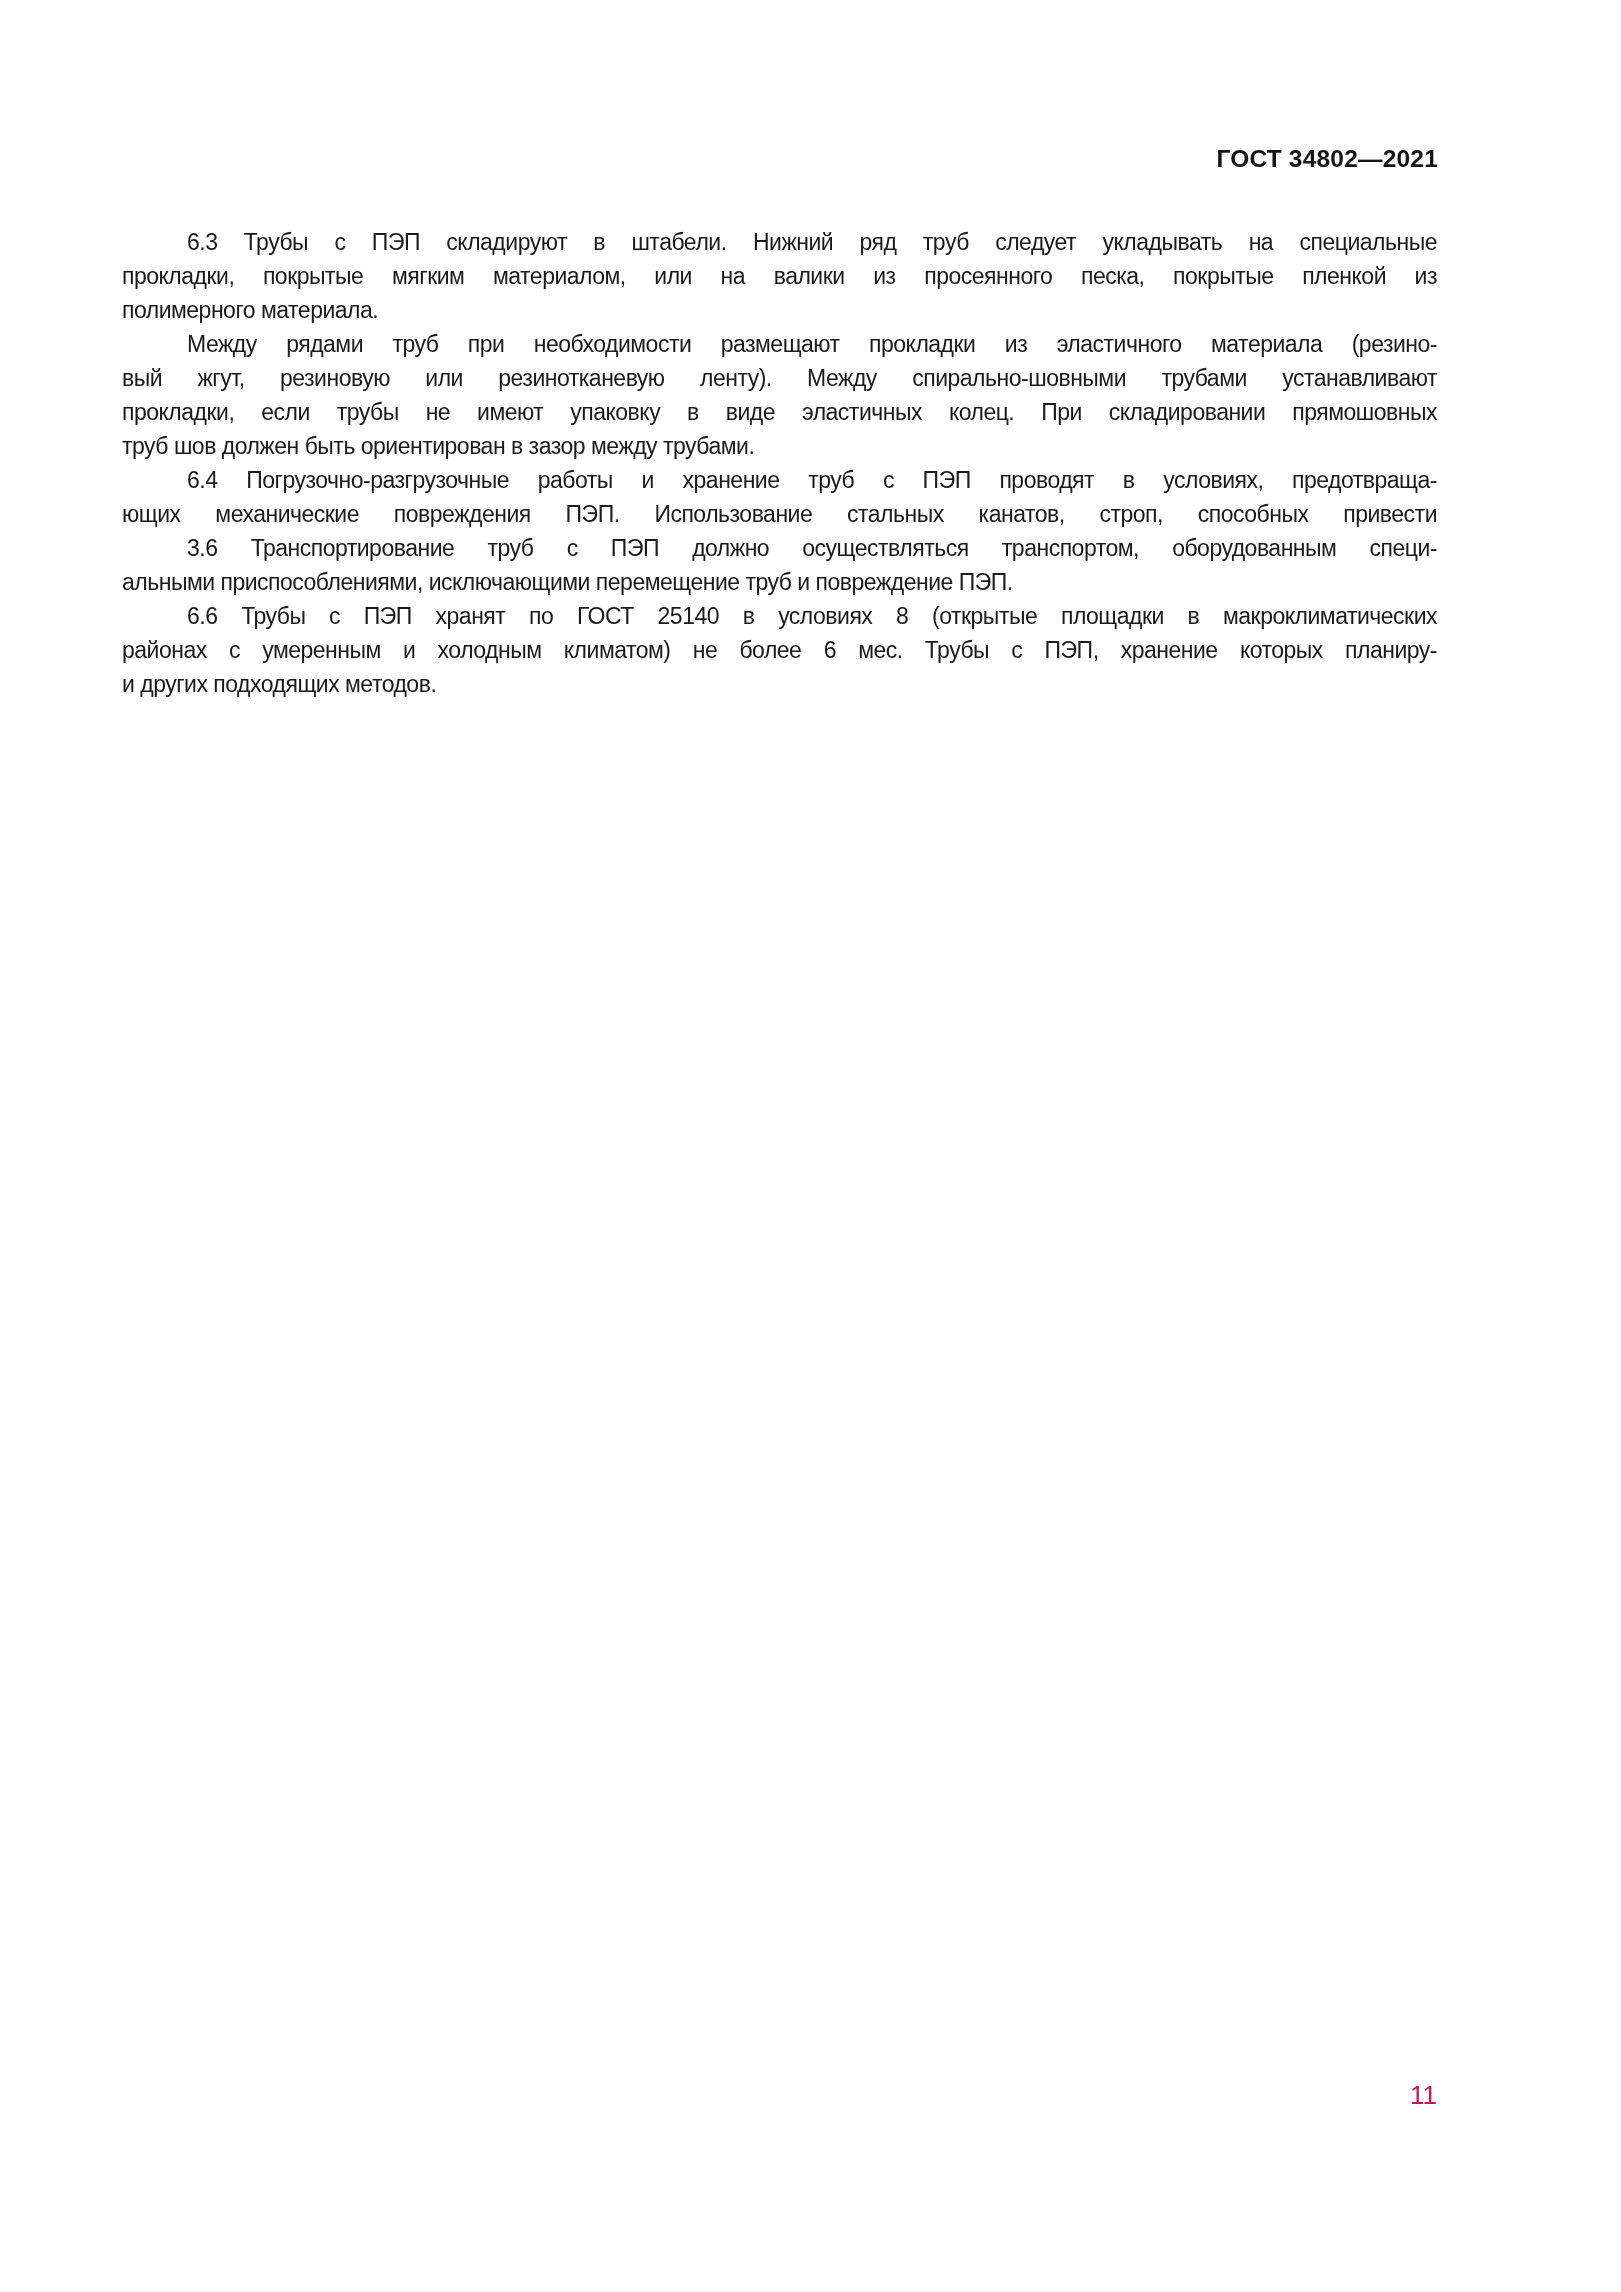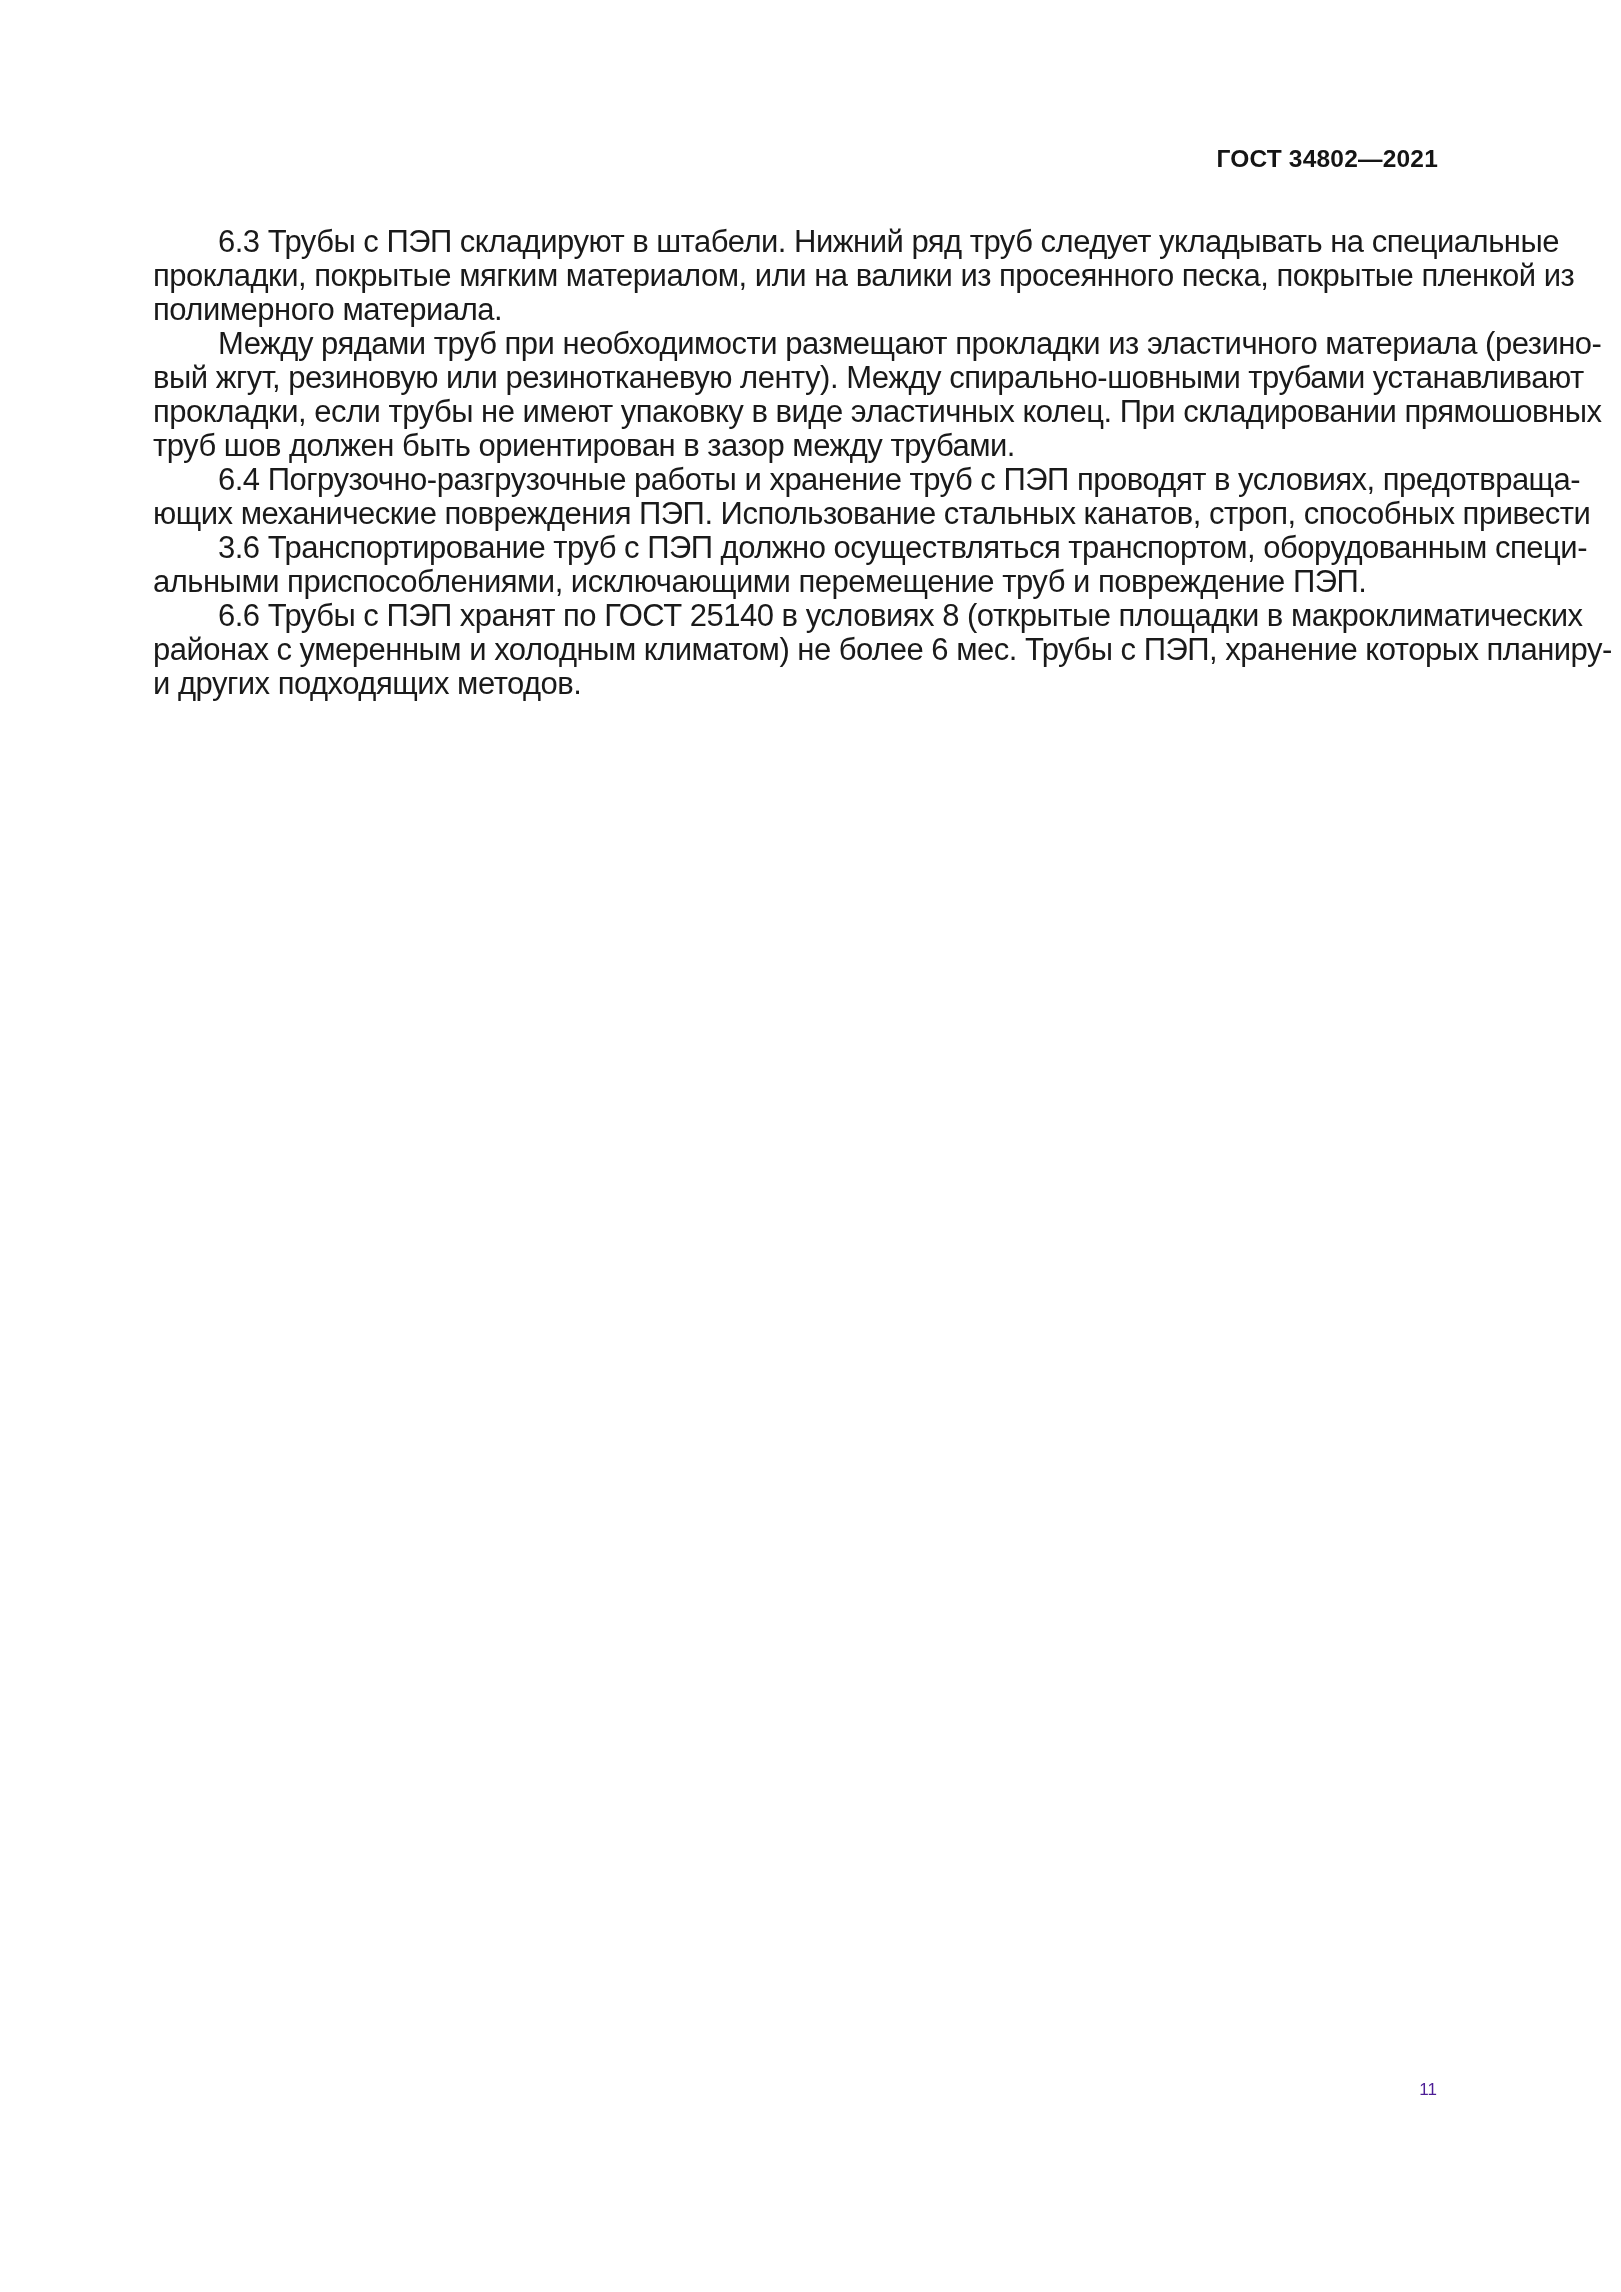--- a/index.html
+++ b/index.html
@@ -27,39 +27,38 @@
     .body-text {
       position: absolute;
       left: 122px;
       top: 225px;
       width: 1315px;
     }
     .line {
       display: block;
       height: 34px;
       line-height: 34px;
-      font-size: 31px;
+      font-size: 23px;
       white-space: nowrap;
       text-align: justify;
       text-align-last: justify;
       letter-spacing: -0.5px;
-      margin-left: 31px;
     }
     .line.last {
       text-align-last: left;
     }
     .line.indent {
       padding-left: 65px;
     }
     .page-number {
       position: absolute;
       top: 2080px;
       right: 184px;
-      font-size: 17px;
-      color: #4c1d95;
+      font-size: 26px;
+      color: #be185d;
     }
   </style>
 </head>
 <body>
 
 <div>
 
   <div class="header-title">ГОСТ 34802—2021</div>
 
   <div class="body-text">

